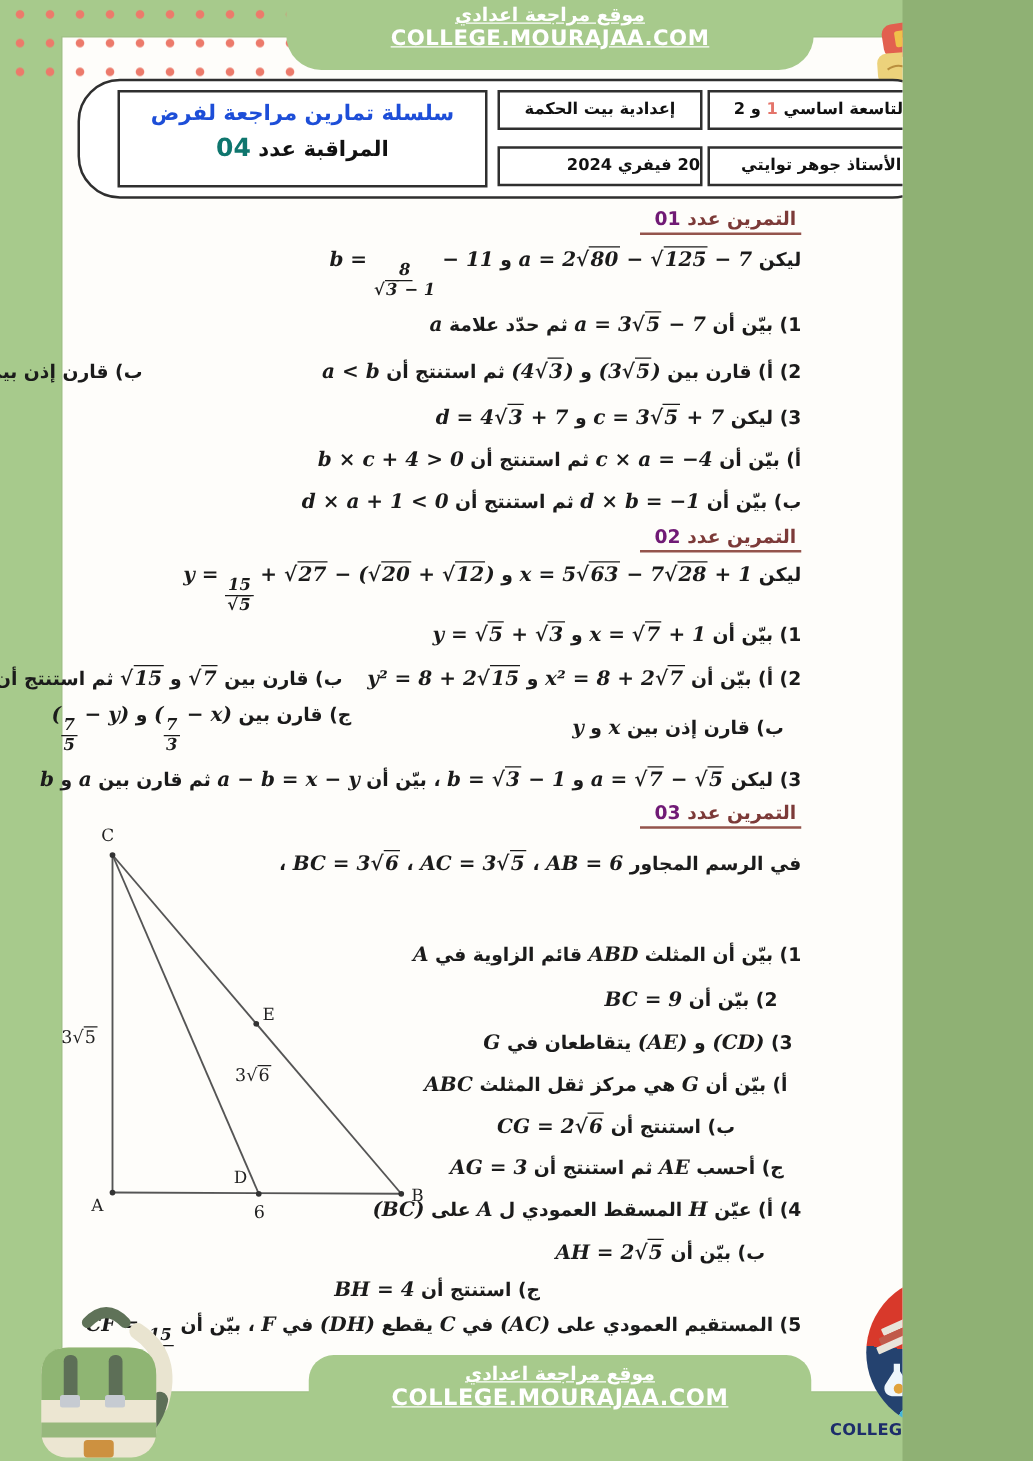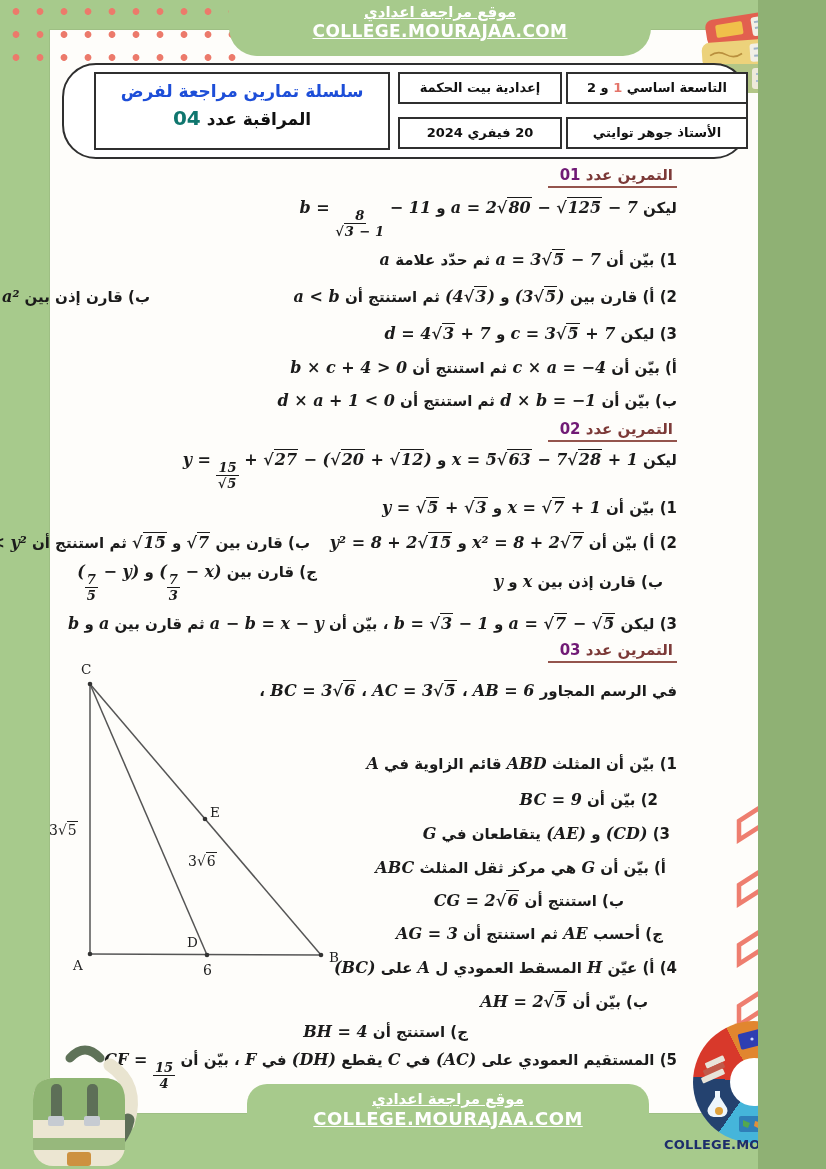--- a/index.html
+++ b/index.html
@@ -1,17 +1,17 @@
 <!DOCTYPE html>
 <html lang="ar"><head>
 <meta charset="utf-8">
 <style>
   html,body{margin:0;padding:0;background:#8fb174;}
   .root{position:relative;width:722px;height:1169px;background:#a7ca8c;overflow:hidden;
-        font-family:"DejaVu Sans",sans-serif;padding-left:36px;}
+        font-family:"DejaVu Sans",sans-serif;}
   .page{position:absolute;left:50px;top:30px;width:723px;height:1083px;background:#fefdfa;
         box-shadow:0 0 0 1px rgba(0,0,0,0.05);}
   .dots{position:absolute;left:0;top:0;width:238px;height:62px;
         background-image:radial-gradient(circle,#ec7a6b 3px,rgba(0,0,0,0) 3.8px);
         background-size:24px 23px;background-position:4px 0;}
   
   .tab-top{position:absolute;left:229px;top:0;width:422px;height:56px;background:#a7ca8c;
            border-radius:0 0 28px 28px;text-align:center;color:#fff;}
   .tab-top .b1{margin-top:3px;font-size:15px;font-weight:bold;text-decoration:underline;direction:rtl;}
   .tab-top .b2{font-size:17px;font-weight:bold;text-decoration:underline;letter-spacing:.4px;}
@@ -97,21 +97,21 @@
   <div class="hbox outer"></div>
   <div class="hbox titlebox">
     <div class="t1">سلسلة تمارين مراجعة لفرض</div>
     <div class="t2">
       <span>المراقبة عدد </span><span class="pink num04">04</span>
     </div>
   </div>
   <div class="hbox smallbox" style="left:398px;top:72px;width:160px;">
     <span>إعدادية  بيت الحكمة</span>
   </div>
-  <div class="hbox smallbox" style="left:398px;top:117px;width:160px;">
+  <div class="hbox smallbox" style="left:398px;top:117px;width:160px;text-align:right;">
     <span>20 فيفري 2024</span>
   </div>
   <div class="hbox smallbox" style="left:566px;top:72px;width:178px;">
     <span>التاسعة اساسي </span><span class="salmon">1</span><span> و 2</span>
   </div>
   <div class="hbox smallbox" style="left:566px;top:117px;width:178px;">
     <span>الأستاذ جوهر توايتي</span>
   </div>
 
   <div class="ex-title" style="top:166px;right:81px;">

